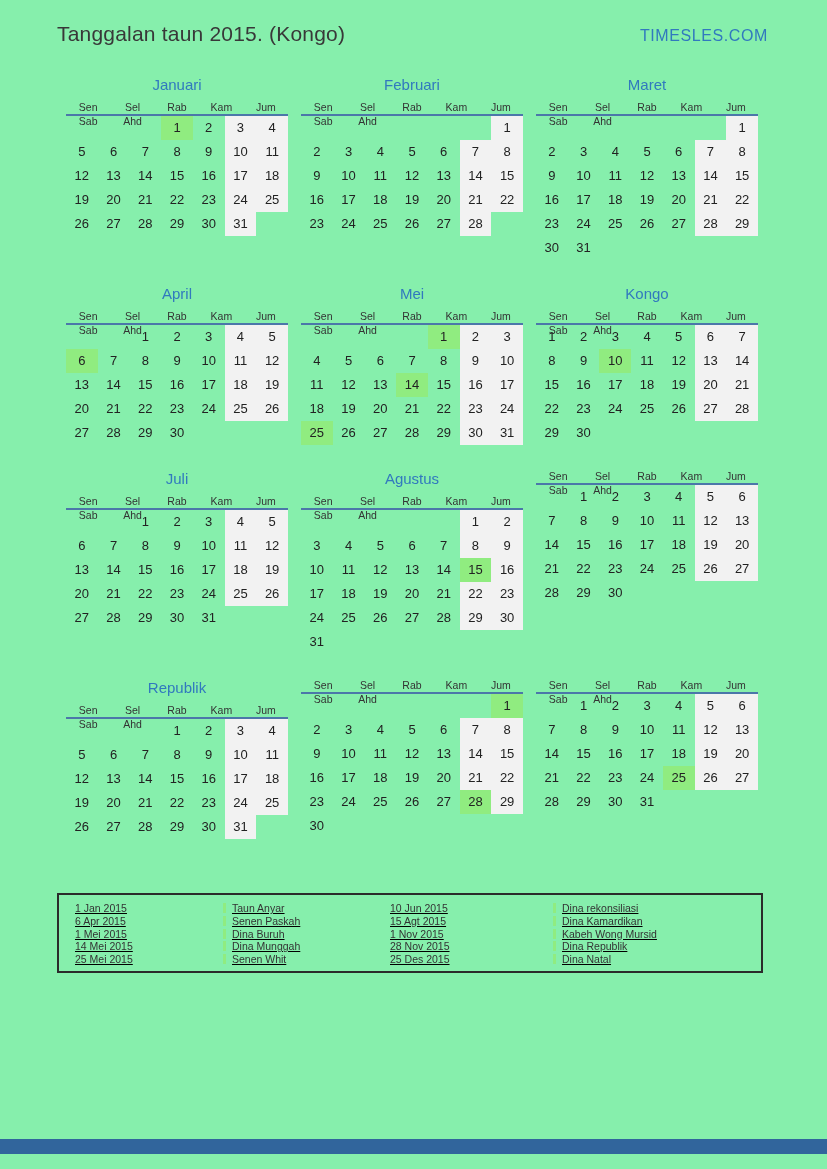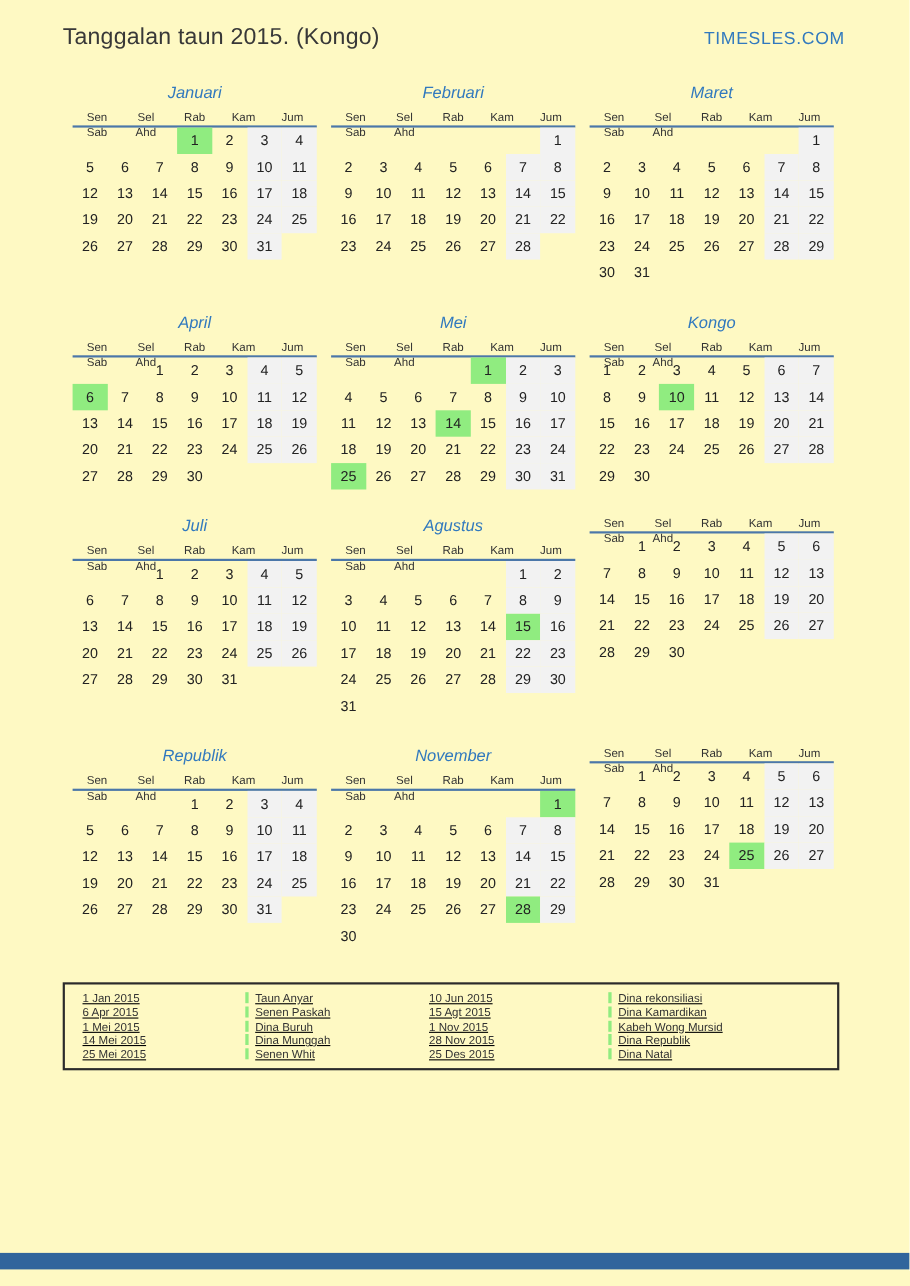--- a/index.html
+++ b/index.html
@@ -7,30 +7,30 @@
     --underline:#4B77A9;
     --holiday:#90EC80;
     --weekend:#F2F2F2;
     --footer:#31659C;
     --text-dark:#383838;
     --text-date:#222222;
   }
   *{margin:0;padding:0;box-sizing:border-box;}
   html,body{background:#ffffff;}
   body{font-family:"Liberation Sans", sans-serif;}
-  .page{position:relative;width:827px;height:1169px;background:#fef9c3;overflow:hidden;}
+  .page{position:relative;width:827px;height:1169px;background:#86efac;overflow:hidden;}
 
   .page-title{position:absolute;left:57px;top:22px;font-size:21px;font-weight:400;color:var(--text-dark);letter-spacing:0.2px;}
   .site-link{position:absolute;right:59px;top:27px;font-size:16px;color:var(--accent);letter-spacing:0.6px;text-decoration:none;cursor:pointer;}
 
   .months-grid{position:absolute;left:66px;top:75px;width:692px;display:grid;
     grid-template-columns:repeat(3,222px);column-gap:13px;row-gap:24px;align-items:start;}
 
   .month{width:222px;}
-  .month-title{height:20px;line-height:20px;text-align:center;color:var(--accent);font-size:15px;margin-bottom:5px;font-style:italic;}
+  .month-title{height:20px;line-height:20px;text-align:center;color:var(--accent);font-size:15px;margin-bottom:5px;}
   .dow-row{display:grid;grid-template-columns:repeat(5,1fr);height:16px;border-bottom:2px solid var(--underline);}
   .dow{text-align:center;font-size:10.5px;line-height:14px;color:#333333;}
   .days{display:grid;grid-template-columns:repeat(7,1fr);grid-auto-rows:24px;}
   .cell{text-align:center;line-height:24px;font-size:13px;color:var(--text-date);}
   .cell.weekend{background:var(--weekend);}
   .cell.holiday{background:var(--holiday);}
 
   .legend{position:absolute;left:57px;top:893px;width:706px;height:80px;border:2px solid #2b2b2b;
     display:grid;grid-template-columns:148px 167px 163px 1fr;align-content:start;
     padding:7px 0 0 16px;row-gap:0;text-decoration:underline;}
@@ -516,21 +516,20 @@
           <div class="cell day weekend">25</div>
           <div class="cell day">26</div>
           <div class="cell day">27</div>
           <div class="cell day">28</div>
           <div class="cell day">29</div>
           <div class="cell day">30</div>
           <div class="cell day weekend">31</div>
         </div>
       </div>
       <div class="month">
-        <div class="month-title">November</div>
         <div class="dow-row">
           <div class="dow">Sen</div>
           <div class="dow">Sel</div>
           <div class="dow">Rab</div>
           <div class="dow">Kam</div>
           <div class="dow">Jum</div>
           <div class="dow">Sab</div>
           <div class="dow">Ahd</div>
         </div>
         <div class="days">

